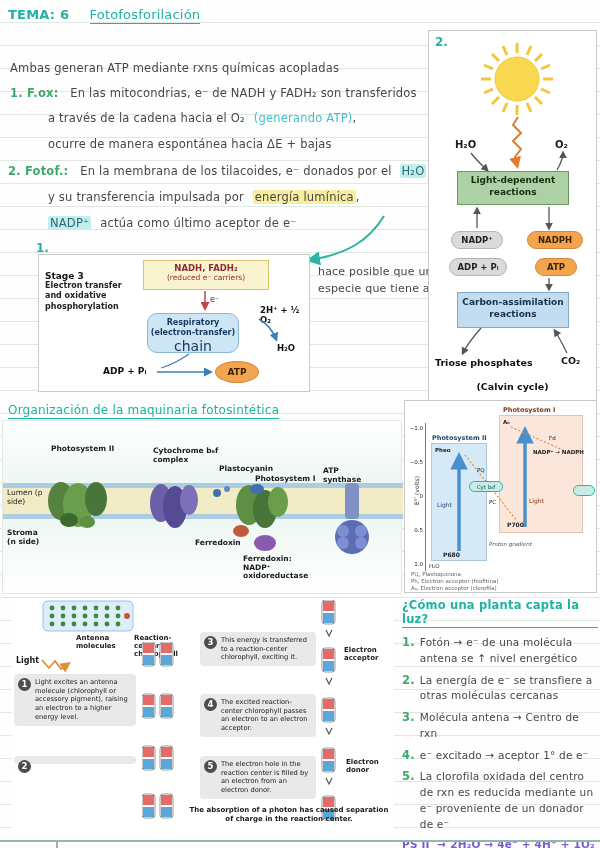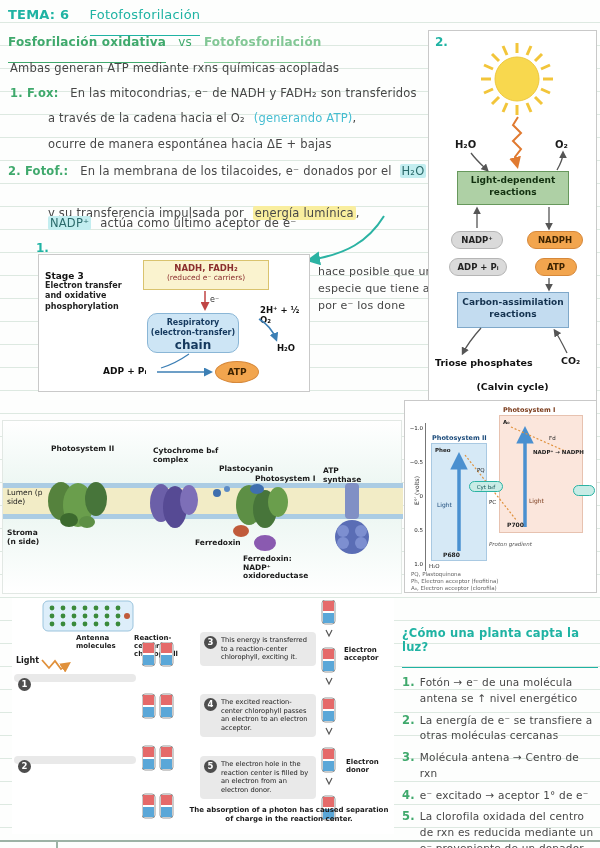--- a/index.html
+++ b/index.html
@@ -9,21 +9,21 @@
     background-image:repeating-linear-gradient(to bottom, transparent 0 22px, #dde9e1 22px 23px);
   }
   .abs { position:absolute; }
   .hw { font-size:11.5px; color:#474747; letter-spacing:.2px; white-space:nowrap; }
   .teal { color:#1fb3a3; }
   .green { color:#3fa96c; }
   .lgreen { color:#82c795; }
   .cyan { color:#45bdd1; }
   .purple { color:#6f62d0; }
   .b { font-weight:bold; }
-  .u { border-bottom:1.6px solid currentColor; padding-bottom:13px;margin-top:28px; }
+  .u { border-bottom:1.6px solid currentColor; padding-bottom:1px; }
   .hl-y { background:#f9ee9e; padding:0 2px; border-radius:2px; }
   .hl-c { background:#c3eef0; padding:0 2px; border-radius:2px; }
   .fig { background:#fff; border:1px solid #c9c9c9; }
   .pill { position:absolute; border-radius:10px; text-align:center; font-weight:bold;
           font-size:8.5px; height:18px; line-height:17px; color:#222; }
   .pill-gray { background:#dadada; border:1px solid #b5b5b5; }
   .pill-orange { background:#f2a54e; border:1px solid #d6883a; color:#3d2300; }
   .figlabel { position:absolute; font-size:7.5px; font-weight:bold; color:#1a1a1a; line-height:1.15; }
   .stepbox { position:absolute; background:#e9e9e9; border-radius:4px;
              padding:4px 5px 4px 21px; font-size:6.7px; line-height:1.3; color:#1a1a1a; }
@@ -36,58 +36,52 @@
 </head>
 <body>
 
 <div class="page">
 
   <div class="abs hw" style="left:8px; top:7px; font-size:13px;">
     <span class="teal b">TEMA: 6</span>
     <span class="teal u" style="margin-left:16px;">Fotofosforilación</span>
   </div>
 
-  <div class="abs hw" style="left:8px; top:35px; font-size:12px;">
-    <span class="green b u">Fosforilación oxidativa</span>
-    <span class="green" style="margin:0 8px;">vs</span>
-    <span class="lgreen b u">Fotofosforilación</span>
-  </div>
 
   <div class="abs hw" style="left:10px; top:61px;">Ambas generan ATP mediante rxns químicas acopladas</div>
 
   <div class="abs hw" style="left:10px; top:86px;">
     <span class="green b">1. F.ox:</span>
     <span style="margin-left:8px;">En las mitocondrias, e⁻ de NADH y FADH₂ son transferidos</span>
   </div>
   <div class="abs hw" style="left:48px; top:111px;">
     <span>a través de la cadena hacia el O₂</span>
     <span class="cyan" style="margin-left:5px;">(generando ATP)</span><span>,</span>
   </div>
   <div class="abs hw" style="left:48px; top:137px;">ocurre de manera espontánea hacia ΔE + bajas</div>
 
   <div class="abs hw" style="left:8px; top:164px;">
     <span class="green b">2. Fotof.:</span>
     <span style="margin-left:8px;">En la membrana de los tilacoides, e⁻ donados por el</span>
     <span class="hl-c" style="margin-left:4px; color:#2a6a6a;">H₂O</span>
   </div>
-  <div class="abs hw" style="left:48px; top:190px;margin-top:16px;">
+  <div class="abs hw" style="left:48px; top:190px;">
     <span>y su transferencia impulsada por</span>
     <span class="hl-y" style="margin-left:5px;">energía lumínica</span><span>,</span>
   </div>
   <div class="abs hw" style="left:48px; top:216px;">
     <span class="hl-c" style="color:#2a6a6a;">NADP⁺</span>
     <span style="margin-left:5px;">actúa como último aceptor de e⁻</span>
   </div>
 
   <div class="abs teal b" style="left:36px; top:241px; font-size:12px;">1.</div>
 
   <div class="abs hw" style="left:318px; top:263px; font-size:11px; line-height:17px;">
     <div>hace posible que una</div>
     <div>especie que tiene afinidad</div>
-    <div>por e⁻ los done</div>
   </div>
   <svg class="abs" style="left:298px; top:212px;" width="100" height="58">
     <defs>
         <marker id="tarr" markerWidth="7" markerHeight="7" refX="5" refY="3.5" orient="auto">
           <path d="M0,0 L7,3.5 L0,7 z" fill="#2bb3a3"></path>
         </marker>
       </defs>
     <path d="M86,4 C70,30 48,42 12,48" stroke="#2bb3a3" stroke-width="2" fill="none" marker-end="url(#tarr)"></path>
   </svg>
 
@@ -97,21 +91,21 @@
       <div style="font-size:8px; font-weight:bold; color:#222; line-height:1.3; white-space:normal;">Electron transfer and oxidative phosphorylation</div>
     </div>
     <div class="abs" style="left:104px; top:5px; width:126px; height:30px; background:#faf3cf; border:1px solid #d9c36e; text-align:center; padding-top:2px;">
       <div style="font-size:8.5px; font-weight:bold; color:#8b2e2e;">NADH, FADH₂</div>
       <div style="font-size:7.5px; color:#8b2e2e;">(reduced e⁻ carriers)</div>
     </div>
     <div class="abs" style="left:171px; top:40px; font-size:8px; color:#333;">e⁻</div>
     <div class="abs" style="left:108px; top:58px; width:92px; height:40px; background:#cde5f5; border:1px solid #8ab6d6; border-radius:10px; text-align:center; padding-top:4px;">
       <div style="font-size:8px; font-weight:bold; color:#15395e; line-height:1.25;">Respiratory</div>
       <div style="font-size:8px; font-weight:bold; color:#15395e; line-height:1.25;">(electron-transfer)</div>
-      <div style="font-size:12px; font-weight:bold; color:#15395e; line-height:1.25;">chain</div>
+      <div style="font-size:14px; font-weight:normal; color:#15395e; line-height:1.25;">chain</div>
     </div>
     <div class="abs" style="left:221px; top:50px; font-size:8.5px; font-weight:bold; color:#111;">2H⁺ + ½ O₂</div>
     <div class="abs" style="left:238px; top:88px; font-size:8.5px; font-weight:bold; color:#111;">H₂O</div>
     <div class="abs" style="left:64px; top:111px; font-size:9px; font-weight:bold; color:#111;">ADP + Pᵢ</div>
     <div class="abs" style="left:176px; top:106px; width:44px; height:22px; background:#f2a54e; border:1px solid #d6883a; border-radius:50%; text-align:center; line-height:21px; font-size:9px; font-weight:bold; color:#3d2300;">ATP</div>
     <svg class="abs" style="left:0; top:0; pointer-events:none;" width="272" height="138">
       <defs>
         <marker id="rarr" markerWidth="6" markerHeight="6" refX="4" refY="3" orient="auto">
             <path d="M0,0 L6,3 L0,6 z" fill="#c04545"></path>
           </marker>
@@ -377,20 +371,21 @@
       <path d="M8,178 L11,184 L14,178" stroke="#555" fill="none" stroke-width="1.2"></path>
       <g stroke="#999" fill="#fff">
           <rect x="4" y="196" width="13" height="24" rx="3"></rect>
         </g>
       <rect x="5" y="197" width="11" height="10" fill="#e56a6a"></rect>
         <rect x="5" y="209" width="11" height="10" fill="#5aa7d8"></rect>
     </svg>
 
     <div class="stepbox" style="left:2px; top:76px; width:122px;">
       <span class="stepnum">1</span>
+      <span>Light excites an antenna molecule (chlorophyll or accessory pigment), raising an electron to a higher energy level.</span>
     </div>
     <div class="stepbox" style="left:2px; top:158px; width:122px;">
       <span class="stepnum">2</span>
     </div>
     <div class="stepbox" style="left:188px; top:34px; width:116px;">
       <span class="stepnum">3</span>
       <span>This energy is transferred to a reaction-center chlorophyll, exciting it.</span>
     </div>
     <div class="stepbox" style="left:188px; top:96px; width:116px;">
       <span class="stepnum">4</span>

